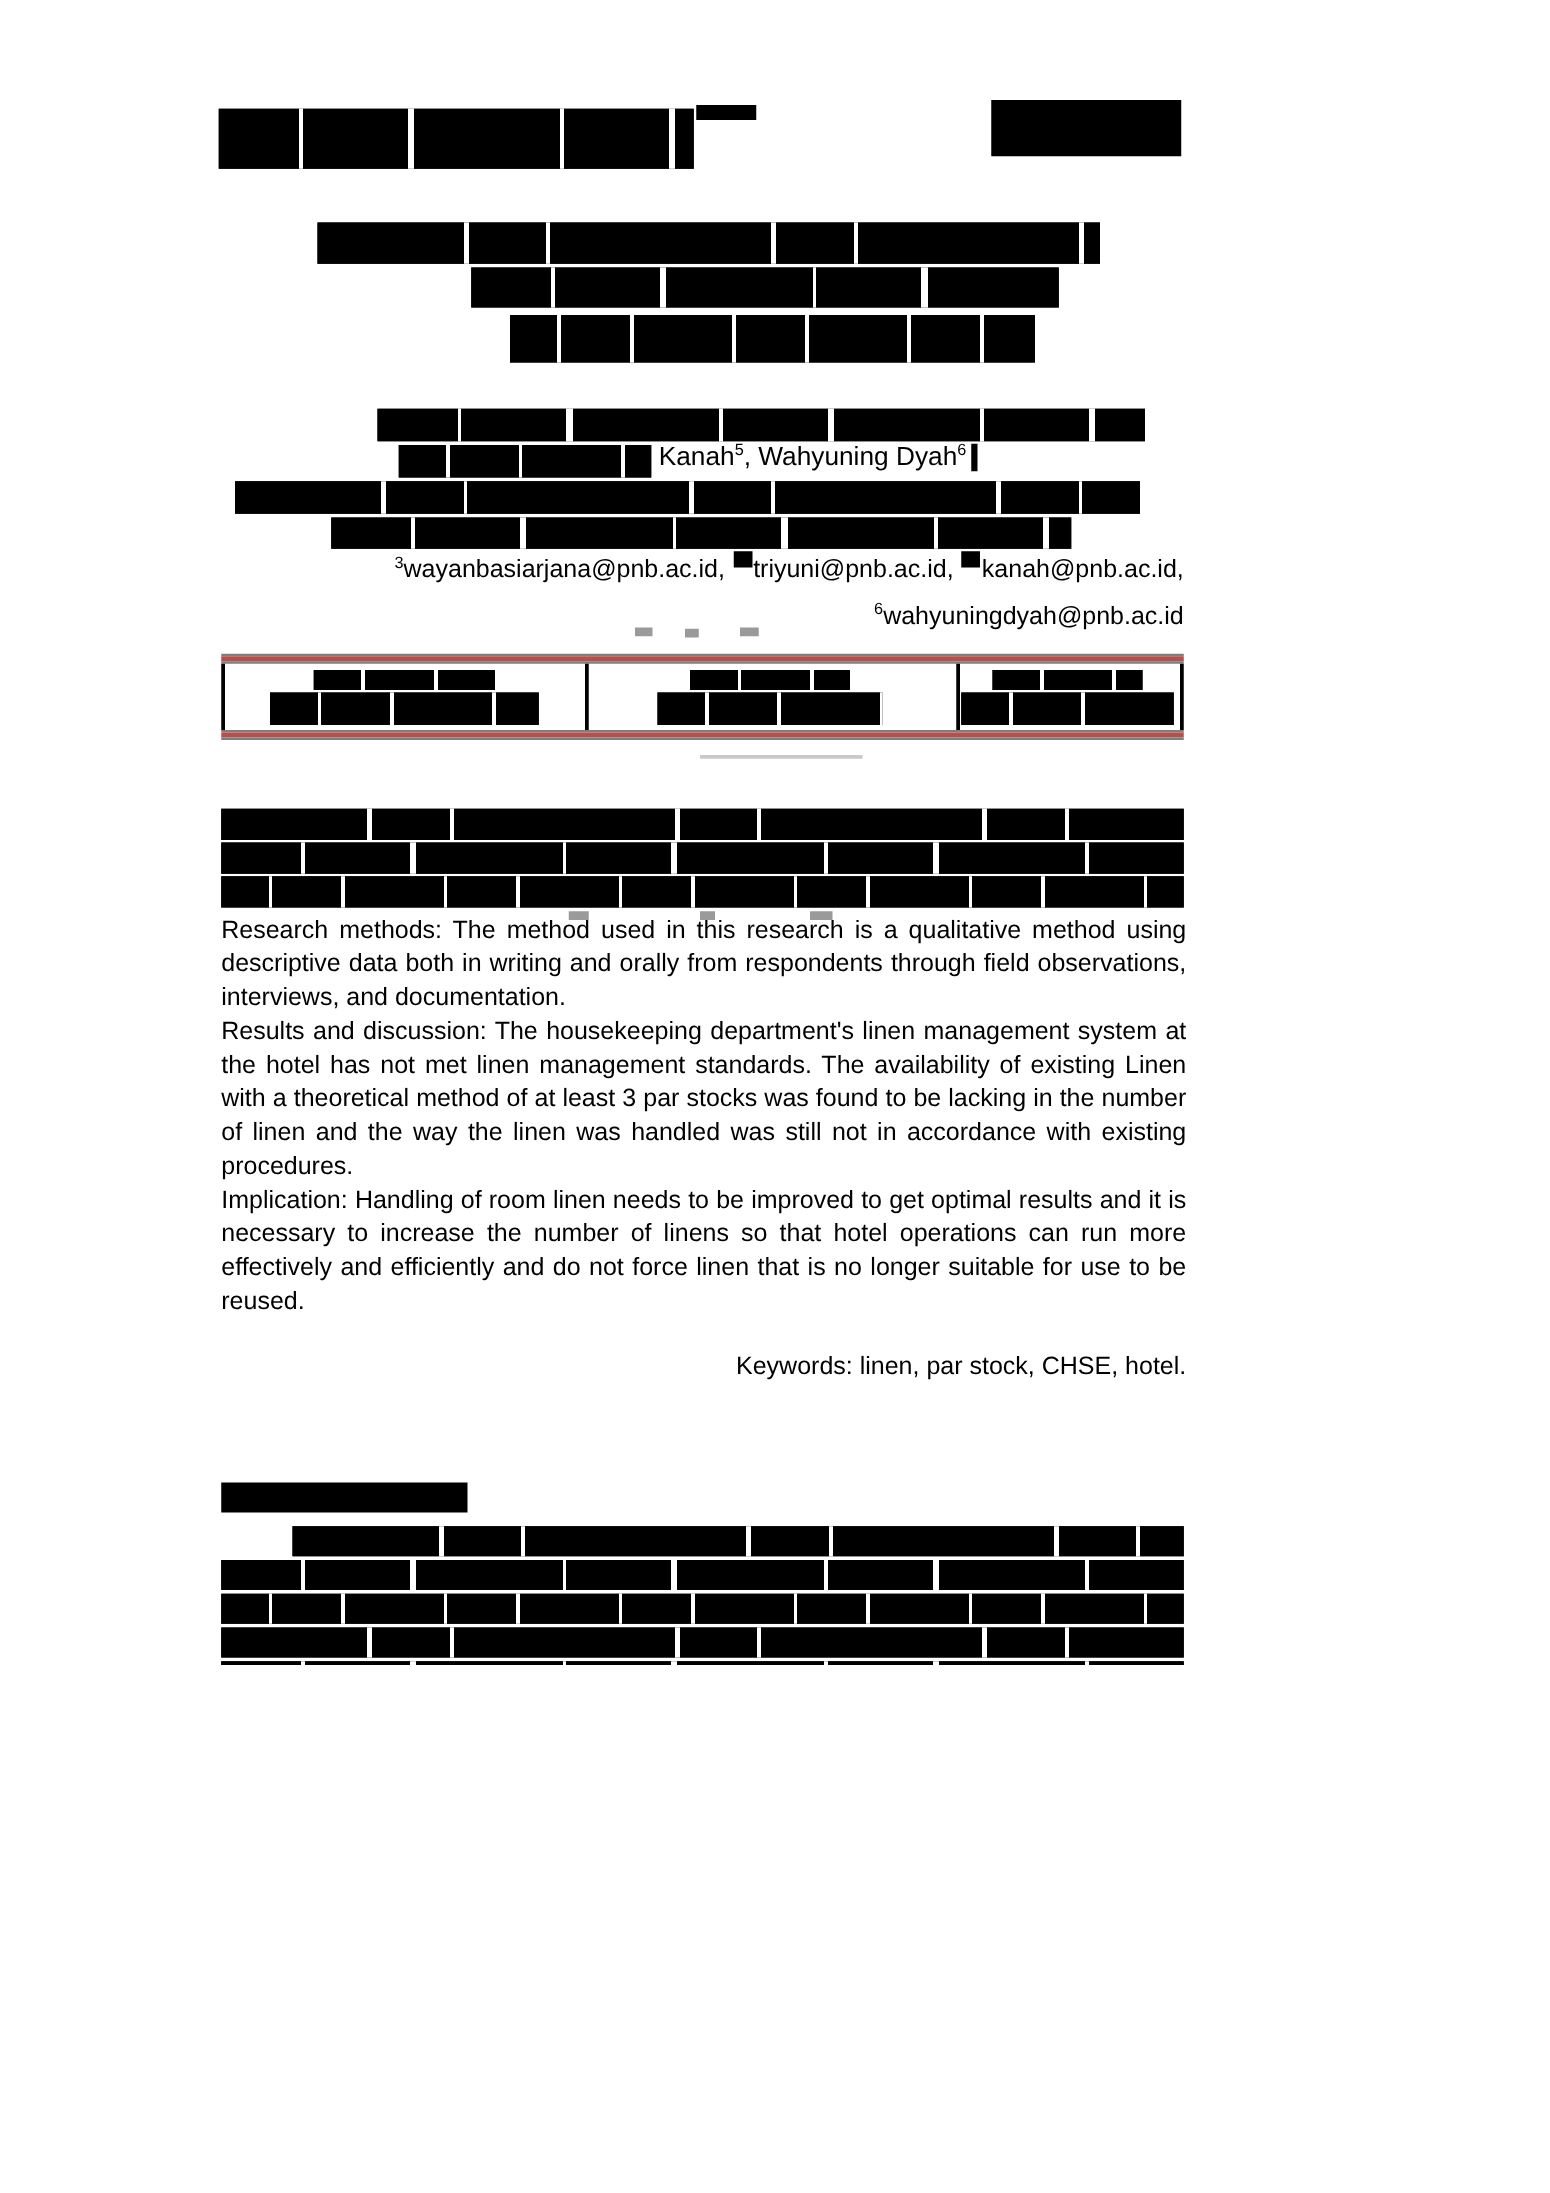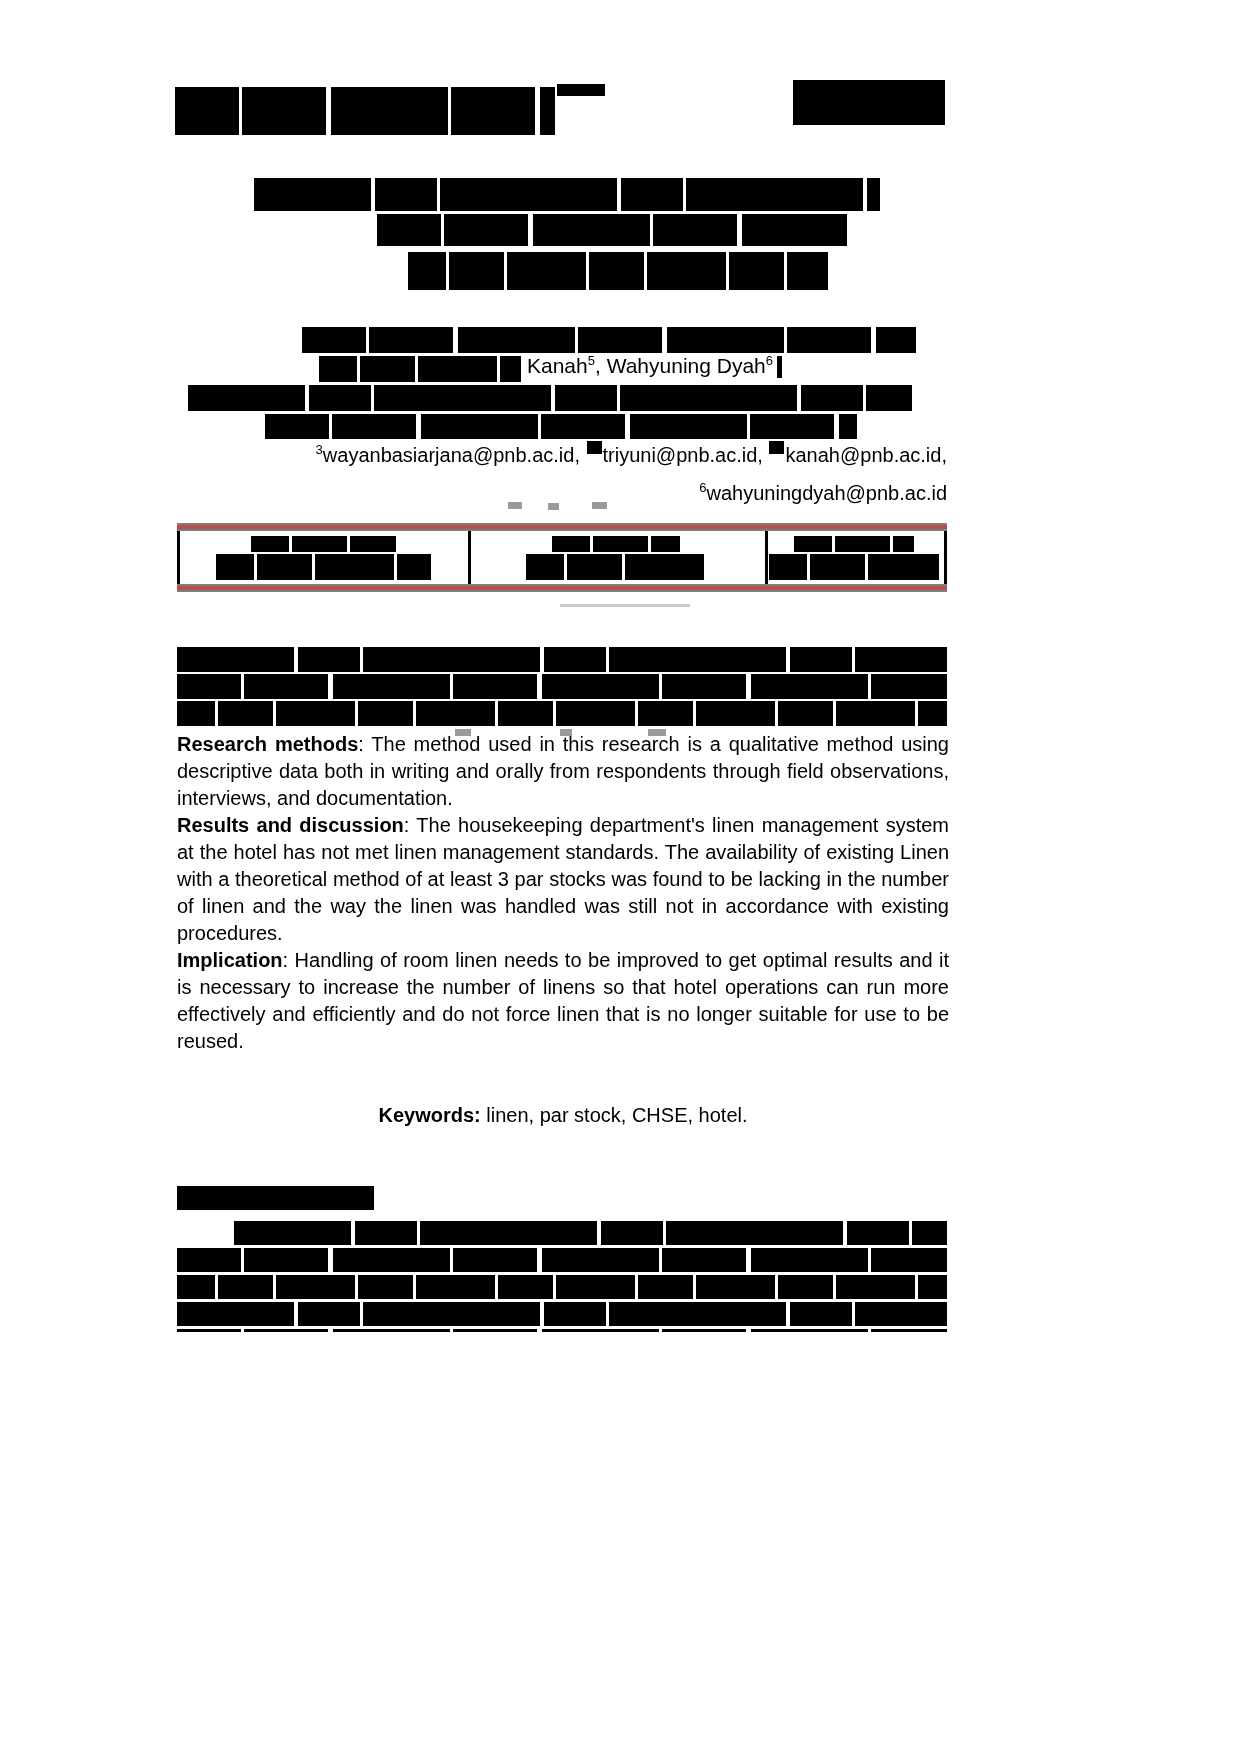--- a/index.html
+++ b/index.html
@@ -42,22 +42,22 @@
   
   .abstract-heading{
     position:absolute;left:177px;top:612px;width:770px;
     text-align:center;font-size:21px;letter-spacing:.5px;
   }
   .body-text{
     position:absolute;left:177px;top:731px;width:772px;
     font-size:20px;line-height:27px;text-align:justify;
   }
   .body-text p{margin:0;}
-  .body-text .kw{margin-top:47px;text-align:center;}
-  b{font-weight:bold;}
+  .body-text .kw{margin-top:25px;text-align:right;}
+  b{font-weight:normal;}
   
   .pagenum-redact{position:absolute;left:607px;top:1632px;width:26px;height:26px;background:#000;}
 </style>
 </head>
 <body>
 
 <div class="page">
 
   <div class="rb g2" style="left:175px;top:87px;width:380px;height:48px;"></div>
   <div class="rb" style="left:557px;top:84px;width:48px;height:12px;"></div>

